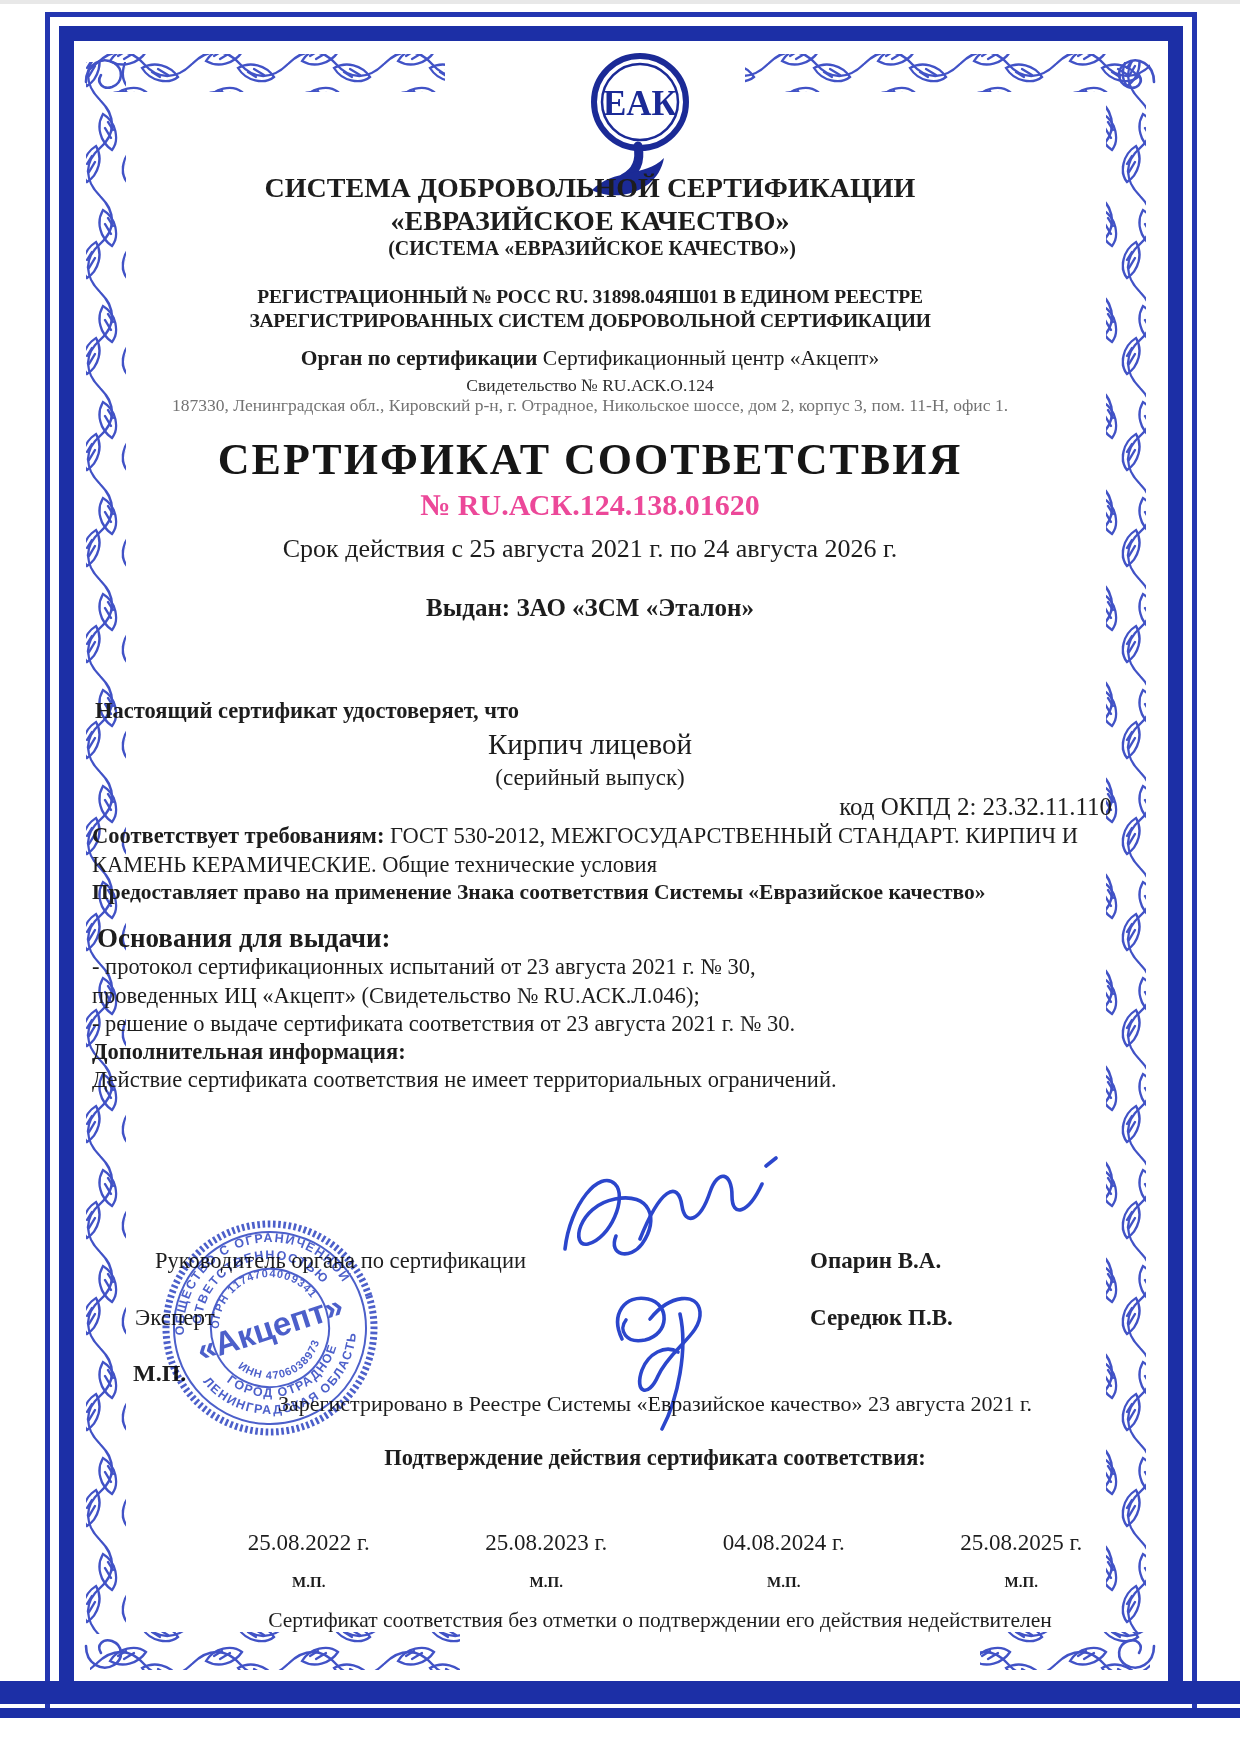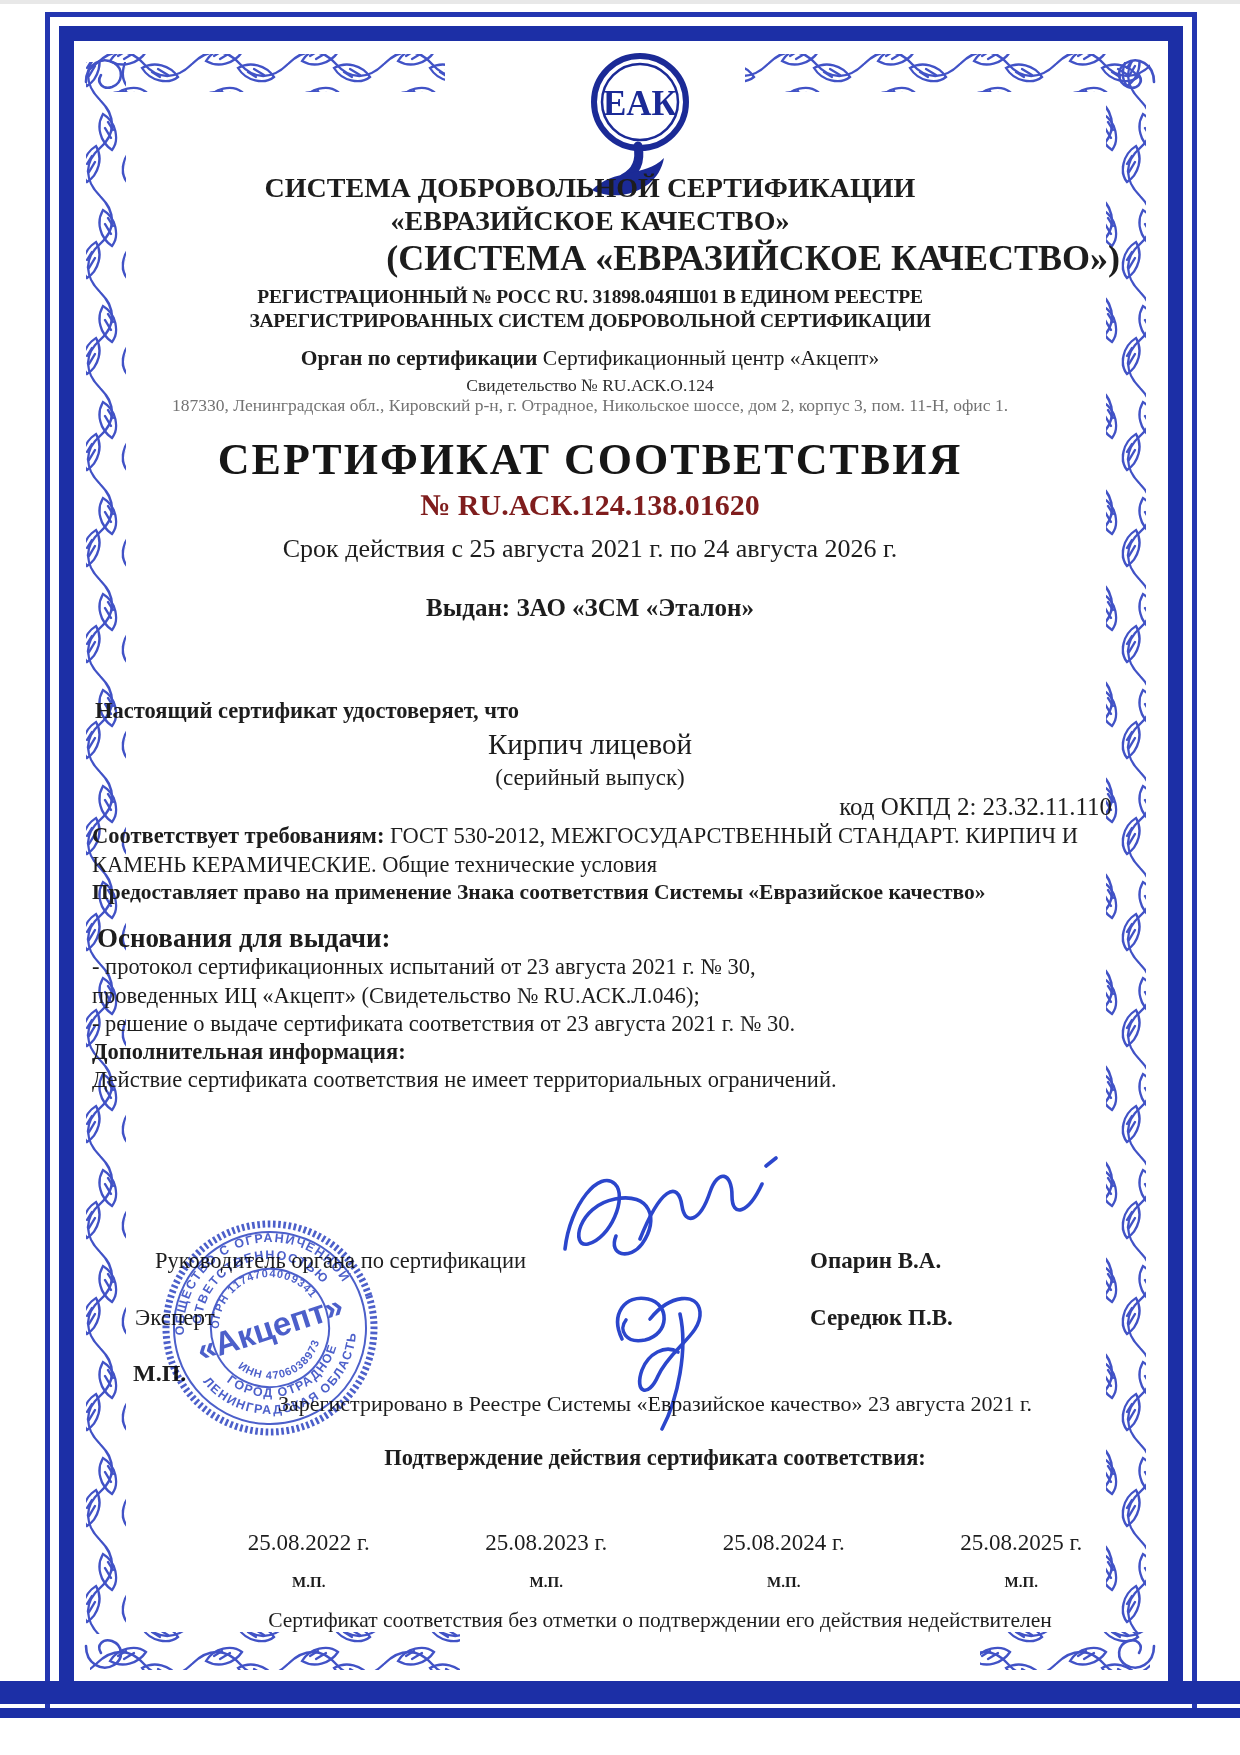--- a/index.html
+++ b/index.html
@@ -82,33 +82,33 @@
       <circle cx="62" cy="52" r="46" stroke-width="6"></circle>
       <circle cx="62" cy="52" r="38" stroke-width="2.5"></circle>
     </g>
     <text x="62" y="65" text-anchor="middle" font-size="35" font-weight="bold" fill="#1b2a96" font-family="'Liberation Serif',serif">ЕАК</text>
     <path d="M60,96 C63,112 58,122 46,128" stroke="#1b2a96" stroke-width="9" fill="none" stroke-linecap="round"></path>
     <path d="M14,140 C36,118 66,128 86,108 C82,130 64,142 44,145 C32,146 21,144 14,140 Z" fill="#1b2a96"></path>
   </svg>
 
   <div class="abs ctr b" style="left:60px;right:120px;top:168px;font-size:28px;">СИСТЕМА ДОБРОВОЛЬНОЙ СЕРТИФИКАЦИИ</div>
   <div class="abs ctr b" style="left:60px;right:120px;top:201px;font-size:28px;">«ЕВРАЗИЙСКОЕ КАЧЕСТВО»</div>
-  <div class="abs ctr b" style="left:64px;right:120px;top:233px;font-size:36px;text-align:right;">(СИСТЕМА «ЕВРАЗИЙСКОЕ КАЧЕСТВО»)</div>
+  <div class="abs ctr b" style="left:64px;right:120px;top:233px;font-size:20px;">(СИСТЕМА «ЕВРАЗИЙСКОЕ КАЧЕСТВО»)</div>
 
   <div class="abs ctr b" style="left:60px;right:120px;top:282px;font-size:19.5px;letter-spacing:-0.2px;">РЕГИСТРАЦИОННЫЙ № РОСС RU. 31898.04ЯШ01 В ЕДИНОМ РЕЕСТРЕ</div>
   <div class="abs ctr b" style="left:60px;right:120px;top:306px;font-size:19.5px;letter-spacing:-0.2px;">ЗАРЕГИСТРИРОВАННЫХ СИСТЕМ ДОБРОВОЛЬНОЙ СЕРТИФИКАЦИИ</div>
 
   <div class="abs ctr" style="left:60px;right:120px;top:342px;font-size:21.5px;">
     <span class="b">Орган по сертификации</span><span> Сертификационный центр «Акцепт»</span>
   </div>
   <div class="abs ctr" style="left:60px;right:120px;top:371px;font-size:17.5px;color:#2c2c2c;">Свидетельство № RU.АСК.О.124</div>
   <div class="abs ctr" style="left:60px;right:120px;top:391px;font-size:17.5px;color:#737373;">187330, Ленинградская обл., Кировский р-н, г. Отрадное, Никольское шоссе, дом 2, корпус 3, пом. 11-Н, офис 1.</div>
 
   <div class="abs ctr b" style="left:60px;right:120px;top:430px;font-size:44px;letter-spacing:2px;color:#161616;">СЕРТИФИКАТ СООТВЕТСТВИЯ</div>
-  <div class="abs ctr b" style="left:60px;right:120px;top:484px;font-size:30px;color:#7f1d1d;">№ RU.АСК.124.138.01620</div>
+  <div class="abs ctr b" style="left:60px;right:120px;top:484px;font-size:30px;color:#ec4899;">№ RU.АСК.124.138.01620</div>
 
   <div class="abs ctr" style="left:60px;right:120px;top:530px;font-size:26px;">Срок действия с 25 августа 2021 г. по 24 августа 2026 г.</div>
 
   <div class="abs ctr b" style="left:60px;right:120px;top:590px;font-size:25px;">Выдан: ЗАО «ЗСМ «Эталон»</div>
 
   <div class="abs b" style="left:95px;top:694px;font-size:22.5px;">Настоящий сертификат удостоверяет, что</div>
 
   <div class="abs ctr" style="left:60px;right:120px;top:724px;font-size:29px;">Кирпич лицевой</div>
   <div class="abs ctr" style="left:60px;right:120px;top:761px;font-size:23px;">(серийный выпуск)</div>
 
@@ -178,21 +178,21 @@
         <text x="118" y="129" text-anchor="middle" font-size="33">«Акцепт»</text>
       </g>
     </g>
   </svg>
 
   <div class="abs ctr b" style="left:160px;right:90px;top:1441px;font-size:22.5px;">Подтверждение действия сертификата соответствия:</div>
 
   <div class="abs" style="left:190px;width:950px;top:1526px;display:flex;">
     <div class="ctr" style="width:25%;font-size:23px;text-align:center;">25.08.2022 г.</div>
     <div class="ctr" style="width:25%;font-size:23px;">25.08.2023 г.</div>
-    <div class="ctr" style="width:25%;font-size:23px;">25.08.2024 г.</div>
+    <div class="ctr" style="width:25%;font-size:23px;">04.08.2024 г.</div>
     <div class="ctr" style="width:25%;font-size:23px;">25.08.2025 г.</div>
   </div>
   <div class="abs" style="left:190px;width:950px;top:1570px;display:flex;">
     <div class="ctr b" style="width:25%;font-size:15px;">М.П.</div>
     <div class="ctr b" style="width:25%;font-size:15px;">М.П.</div>
     <div class="ctr b" style="width:25%;font-size:15px;">М.П.</div>
     <div class="ctr b" style="width:25%;font-size:15px;">М.П.</div>
   </div>
 
   <div class="abs ctr" style="left:150px;right:70px;top:1604px;font-size:21.5px;">Сертификат соответствия без отметки о подтверждении его действия недействителен</div>

